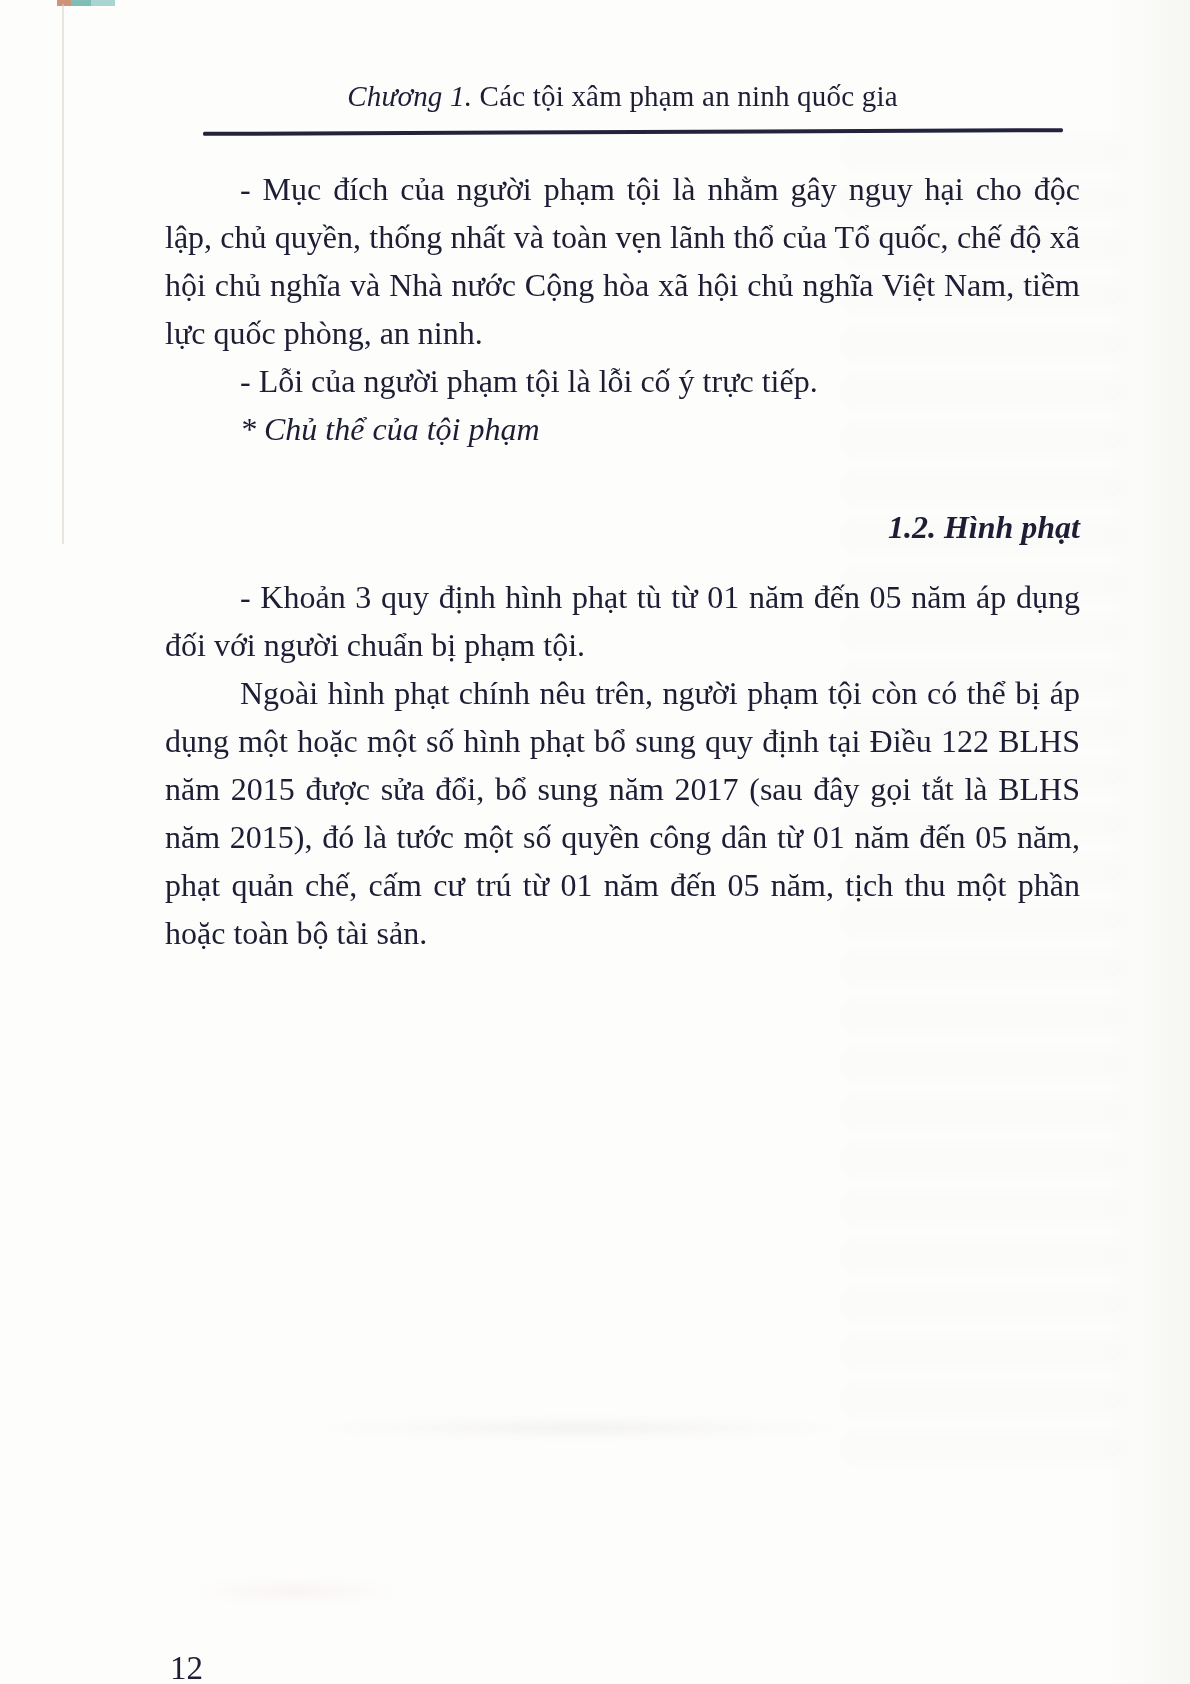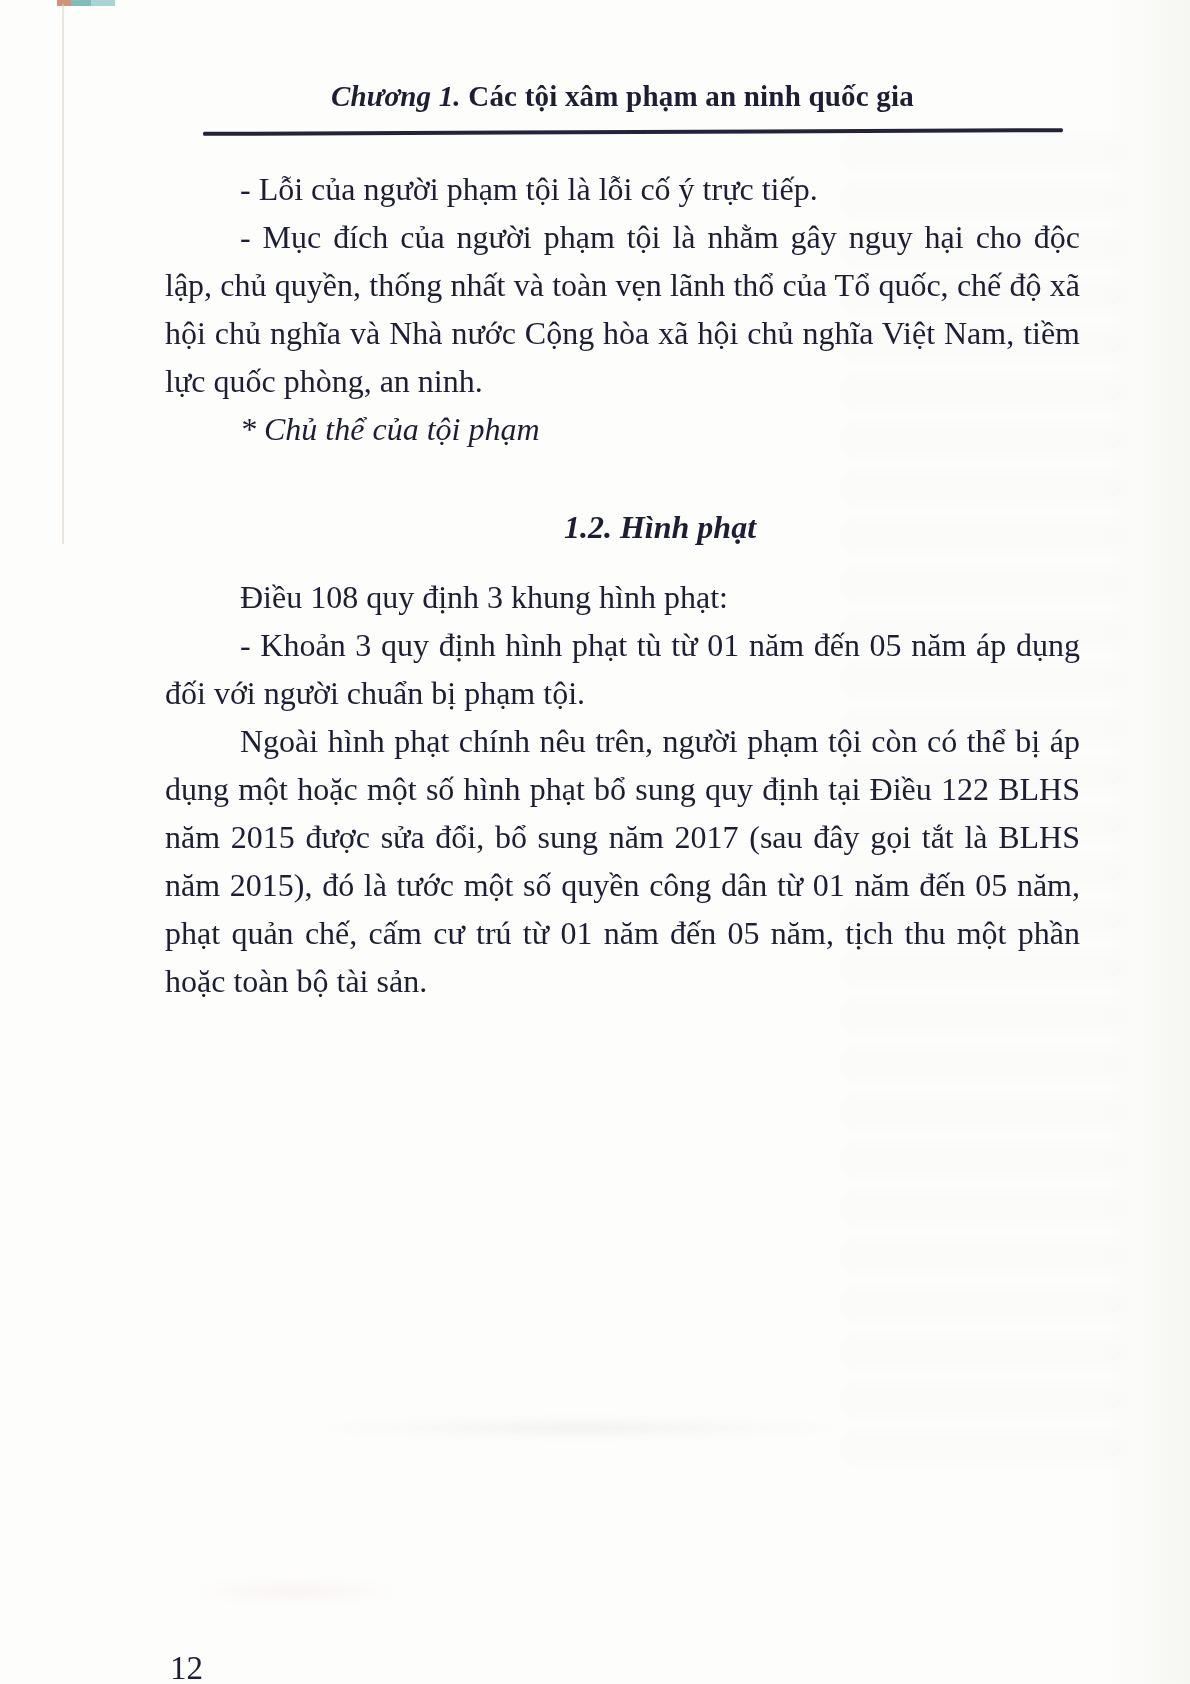--- a/index.html
+++ b/index.html
@@ -18,21 +18,21 @@
     color: #1d1d35;
   }
   
   .running-head {
     position: absolute;
     left: 165px;
     top: 80px;
     width: 915px;
     text-align: center;
     font-size: 29px;
-    font-weight: bold;
+    font-weight: normal;
     letter-spacing: 0.2px;
     white-space: nowrap;
   }
   .running-head .chapter-label {
     font-style: italic;
   }
   .head-rule {
     position: absolute;
     left: 203px;
     top: 130px;
@@ -56,21 +56,21 @@
     margin: 0;
     text-indent: 75px;
   }
   .para-star {
     font-style: italic;
     text-align: left;
   }
   .section-heading {
     font-style: italic;
     font-weight: bold;
-    text-align: center;
+    text-align: right;
     margin-top: 50px !important;
     margin-bottom: 22px !important;
   }
   .para-last {
     text-align-last: left;
   }
   
   .page-number {
     position: absolute;
     left: 170px;
@@ -152,24 +152,23 @@
   <div class="bleedthrough-ghost-text"></div>
   <div class="scan-smudge-bottom"></div>
   <div class="scan-smudge-corner"></div>
 
   <div class="running-head">
     <span class="chapter-label">Chương 1.</span><span> Các tội xâm phạm an ninh quốc gia</span>
   </div>
   <div class="head-rule"></div>
 
   <div class="text-column">
+    <p class="para-last">- Mục đích của người phạm tội là nhằm gây nguy hại cho độc lập, chủ quyền, thống nhất và toàn vẹn lãnh thổ của Tổ quốc, chế độ xã hội chủ nghĩa và Nhà nước Cộng hòa xã hội chủ nghĩa Việt Nam, tiềm lực quốc phòng, an ninh.</p>
     <p class="para-last">- Lỗi của người phạm tội là lỗi cố ý trực tiếp.</p>
-    <p class="para-last">- Mục đích của người phạm tội là nhằm gây nguy hại cho độc lập, chủ quyền, thống nhất và toàn vẹn lãnh thổ của Tổ quốc, chế độ xã hội chủ nghĩa và Nhà nước Cộng hòa xã hội chủ nghĩa Việt Nam, tiềm lực quốc phòng, an ninh.</p>
     <p class="para-star">* Chủ thể của tội phạm</p>
     <p class="section-heading">1.2. Hình phạt</p>
-    <p class="para-last">Điều 108 quy định 3 khung hình phạt:</p>
     <p class="para-last">- Khoản 3 quy định hình phạt tù từ 01 năm đến 05 năm áp dụng đối với người chuẩn bị phạm tội.</p>
     <p class="para-last">Ngoài hình phạt chính nêu trên, người phạm tội còn có thể bị áp dụng một hoặc một số hình phạt bổ sung quy định tại Điều 122 BLHS năm 2015 được sửa đổi, bổ sung năm 2017 (sau đây gọi tắt là BLHS năm 2015), đó là tước một số quyền công dân từ 01 năm đến 05 năm, phạt quản chế, cấm cư trú từ 01 năm đến 05 năm, tịch thu một phần hoặc toàn bộ tài sản.</p>
   </div>
 
   <div class="page-number">12</div>
 
 </div>
 
 </body></html>

